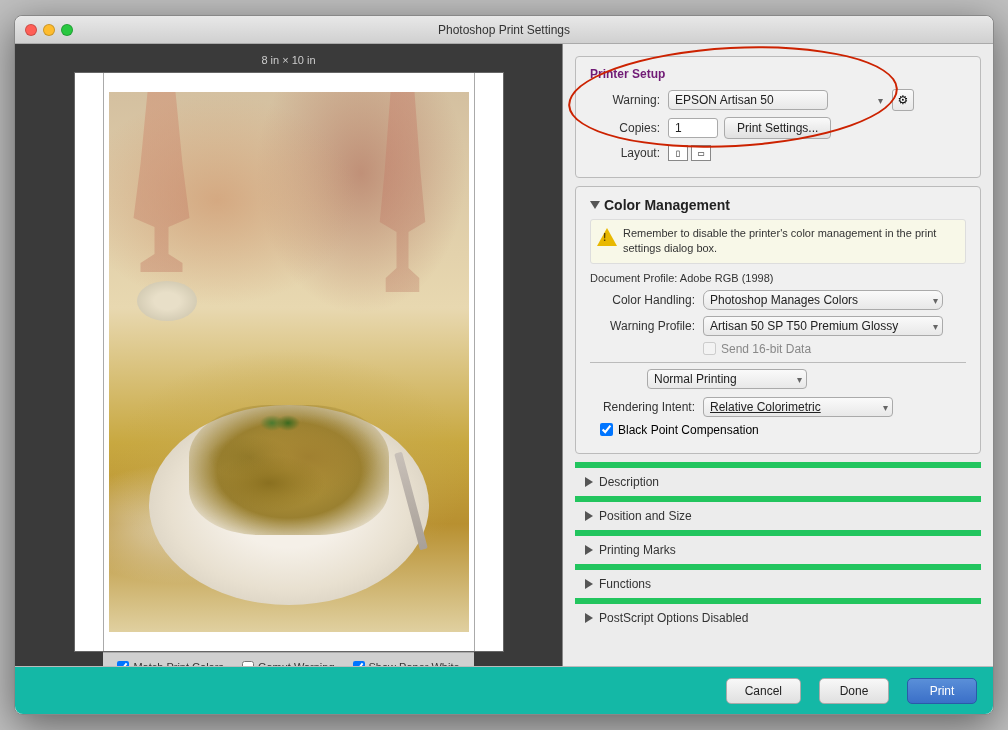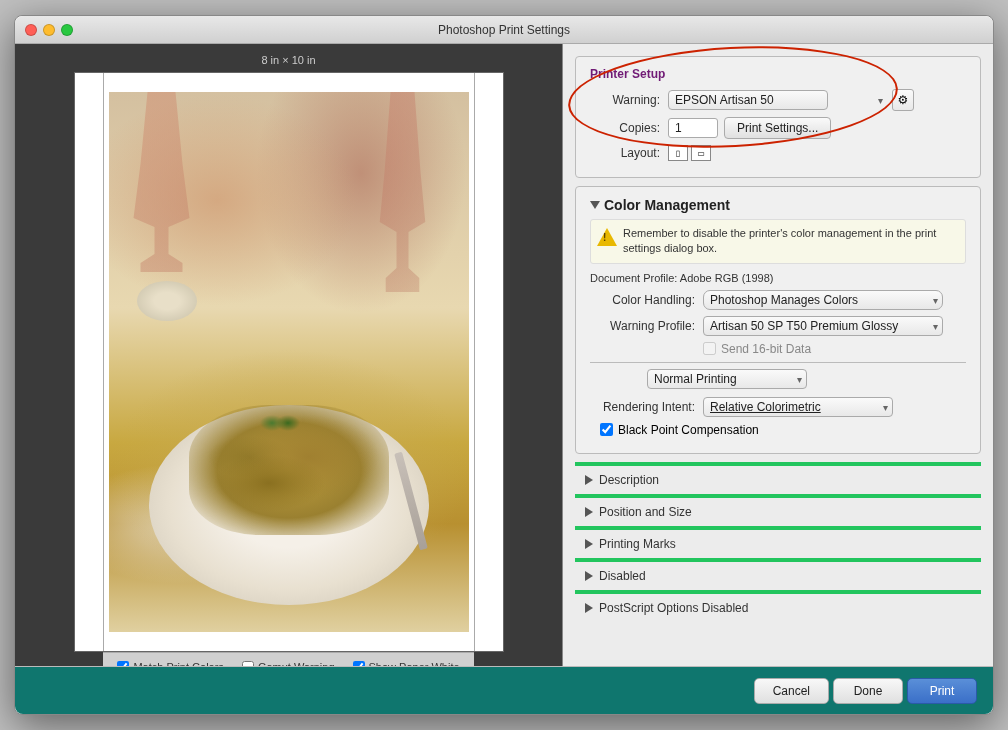--- a/index.html
+++ b/index.html
@@ -466,21 +466,21 @@
     }
 
     .separator-line {
       border-top: 1px solid #bbb;
       margin: 6px 0;
     }
 
     
     .collapsible-section {
       padding: 7px 10px;
-      border-top: 4px solid #22c55e;
+      border-top: 6px solid #22c55e;
       display: flex;
       align-items: center;
       cursor: pointer;
       font-size: 12px;
       color: #333;
       font-weight: 500;
     }
 
     .collapsible-section .tri {
       display: inline-block;
@@ -488,28 +488,28 @@
       height: 0;
       border-top: 5px solid transparent;
       border-bottom: 5px solid transparent;
       border-left: 8px solid #555;
       margin-right: 6px;
     }
 
     
     .dialog-footer {
       height: 48px;
-      background: #0f766e;
+      background: #14b8a6;
       border-top: 1px solid #bbb;
       border-radius: 0 0 8px 8px;
       display: flex;
       align-items: center;
       justify-content: flex-end;
       padding: 0 16px;
-      gap: 4px;
+      gap: 18px;
     }
 
     .btn-cancel {
       background: linear-gradient(to bottom, #f8f8f8, #e0e0e0);
       border: 1px solid #aaa;
       border-radius: 5px;
       padding: 5px 18px;
       font-size: 12px;
       color: #222;
       cursor: pointer;
@@ -729,21 +729,21 @@
         <div class="collapsible-section">
           <span class="tri"></span>
           <span>Position and Size</span>
         </div>
         <div class="collapsible-section">
           <span class="tri"></span>
           <span>Printing Marks</span>
         </div>
         <div class="collapsible-section">
           <span class="tri"></span>
-          <span>Disabled</span>
+          <span>Functions</span>
         </div>
         <div class="collapsible-section">
           <span class="tri"></span>
           <span>PostScript Options Disabled</span>
         </div>
       </div>
 
     </div>
   </div>
 

